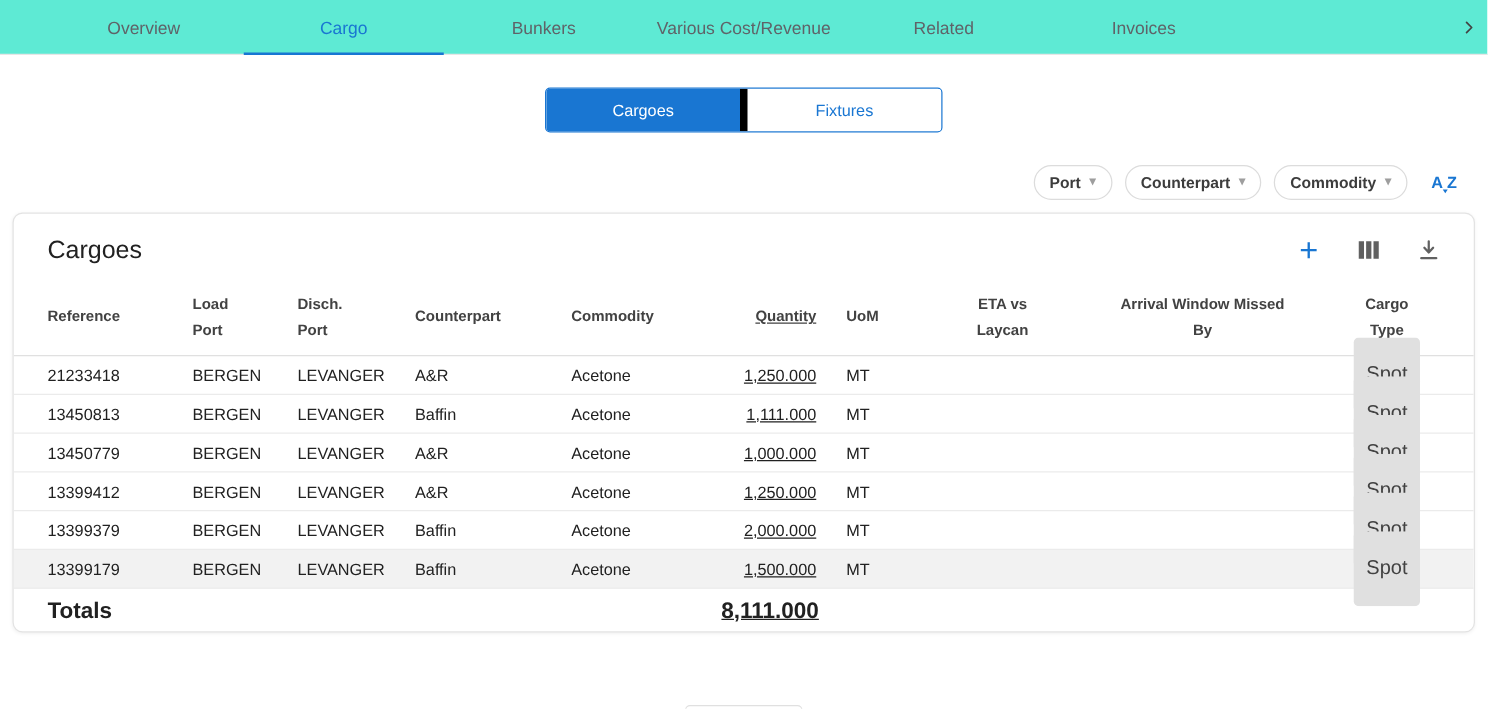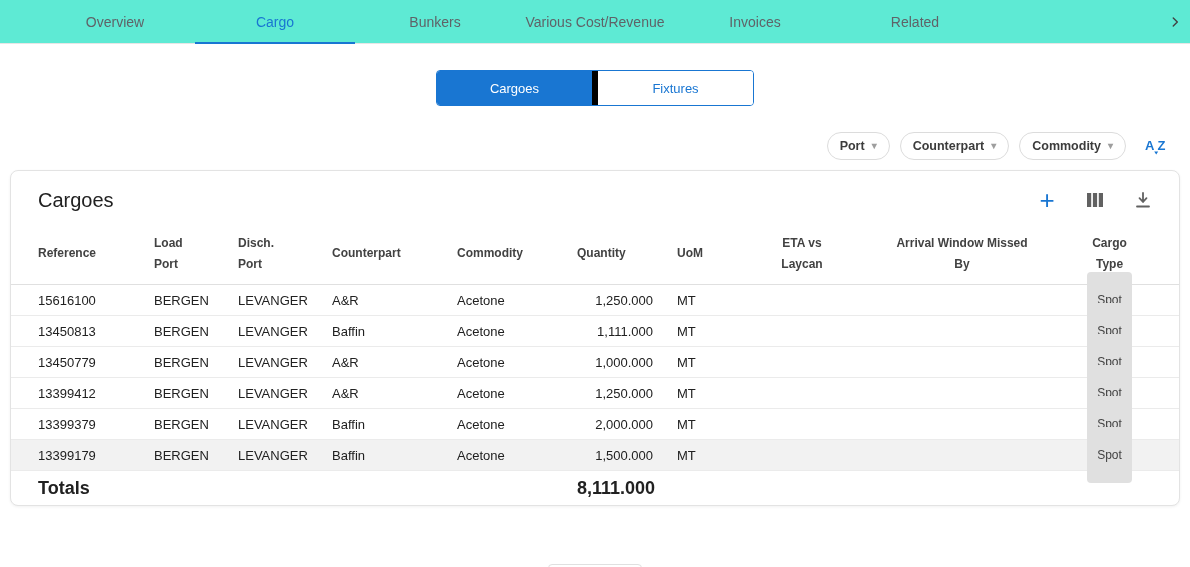--- a/index.html
+++ b/index.html
@@ -50,24 +50,24 @@
   .grid { display: grid;
     grid-template-columns: 116px 84px 94px 125px 120px 100px 70px 110px 210px minmax(0,1fr);
     padding: 0 27px; align-items: center; }
   .thead { min-height: 62px; border-bottom: 1px solid #e0e0e0; font-size: 12px;
     font-weight: bold; color: #424242; }
   .th { display: flex; flex-direction: column; line-height: 1.7; }
   .trow { height: 31px; border-bottom: 1px solid #ebebeb; font-size: 13px; color: #212121;
     cursor: pointer; }
   .trow.highlight { background: #f2f2f2; }
   .totals-row { height: 34px; font-size: 18px; font-weight: bold; }
-  .ar { text-align: right; align-items: flex-start; padding-right: 24px; }
+  .ar { text-align: right; align-items: flex-end; padding-right: 24px; text-decoration: underline; }
   .ac { text-align: center; align-items: center; }
   .chip-tag { display: inline-block; background: #e0e0e0; border-radius: 4px;
-    padding: 21px 10px; font-size: 12px; color: #424242; }
+    padding: 21px 10px; font-size: 16px; color: #424242; }
   .td { overflow: hidden; white-space: nowrap; }
 
   
   .load-more-wrap { text-align: center; margin-top: 18px; }
   .load-more { display: inline-block; border: 1px solid #e0e0e0; border-radius: 4px;
     background: #fff; color: #9e9e9e; font-size: 13px; padding: 8px 15px; cursor: pointer;
     font-family: "Liberation Sans", sans-serif; margin-top: 40px; }
 </style>
 </head>
 <body>
@@ -79,24 +79,24 @@
   <div class="tab active">
       <span>Cargo</span>
     </div>
   <div class="tab">
       <span>Bunkers</span>
     </div>
   <div class="tab">
       <span>Various Cost/Revenue</span>
     </div>
   <div class="tab">
+      <span>Related</span>
+    </div>
+  <div class="tab">
       <span>Invoices</span>
-    </div>
-  <div class="tab">
-      <span>Related</span>
     </div>
   <div class="nav-chevron">
     <svg width="14" height="14" viewBox="0 0 24 24">
         <path d="M9 5l7 7-7 7" fill="none" stroke="#424242" stroke-width="2.4" stroke-linecap="round" stroke-linejoin="round"></path>
       </svg>
   </div>
 </div>
 
 <div class="toggle-group">
   <div class="toggle-btn selected">Cargoes</div>
@@ -183,21 +183,21 @@
         <span>Arrival Window Missed</span>
         <span>By</span>
       </div>
     <div class="th ac">
         <span>Cargo</span>
         <span>Type</span>
       </div>
   </div>
 
   <div class="grid trow">
-    <div class="td">15616100</div>
+    <div class="td">21233418</div>
     <div class="td">BERGEN</div>
     <div class="td">LEVANGER</div>
     <div class="td">A&amp;R</div>
     <div class="td">Acetone</div>
     <div class="td ar">1,250.000</div>
     <div class="td">MT</div>
     <div class="td ac"></div>
     <div class="td ac"></div>
     <div class="td ac"><span class="chip-tag">Spot</span></div>
   </div>

